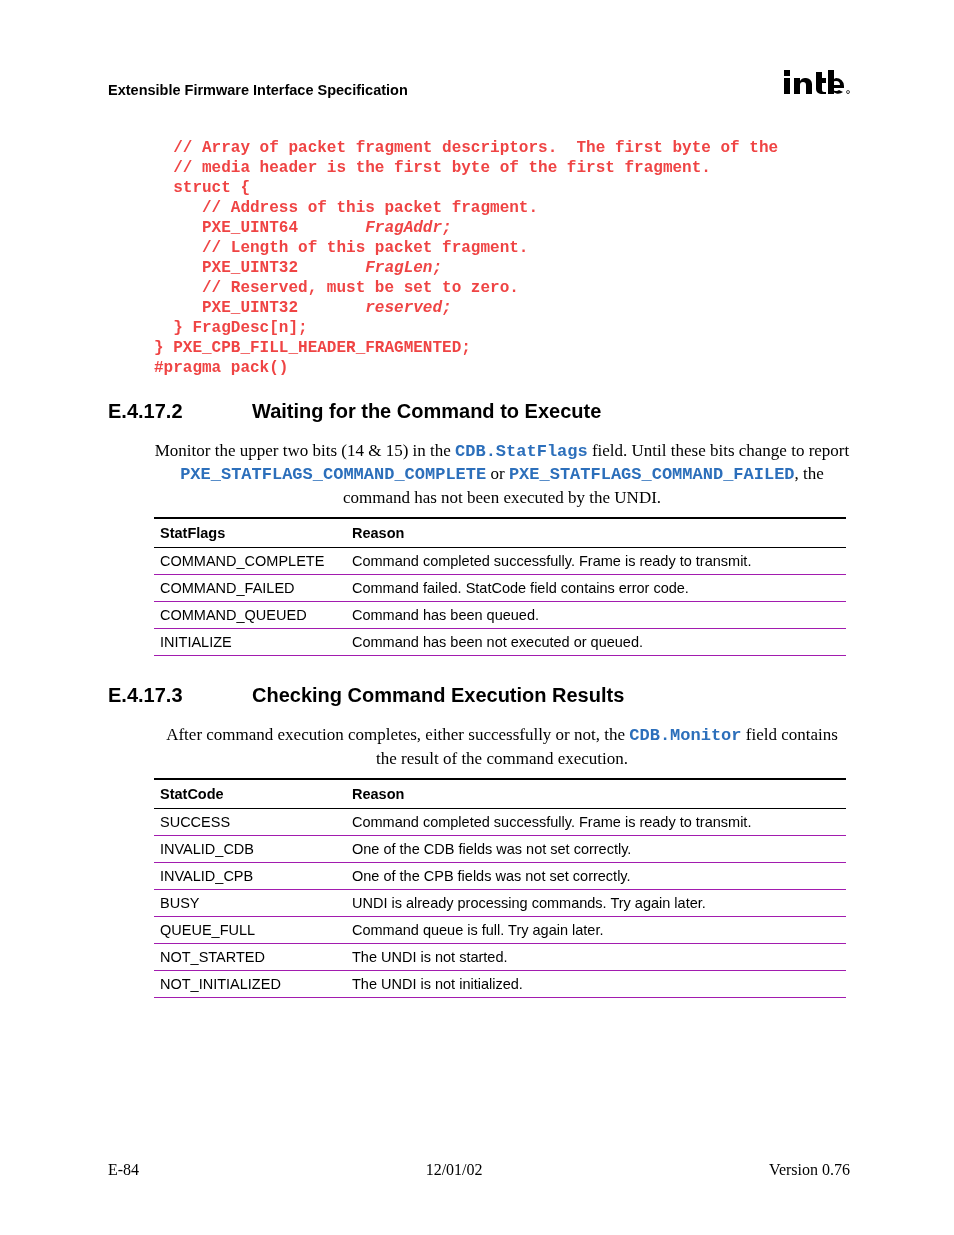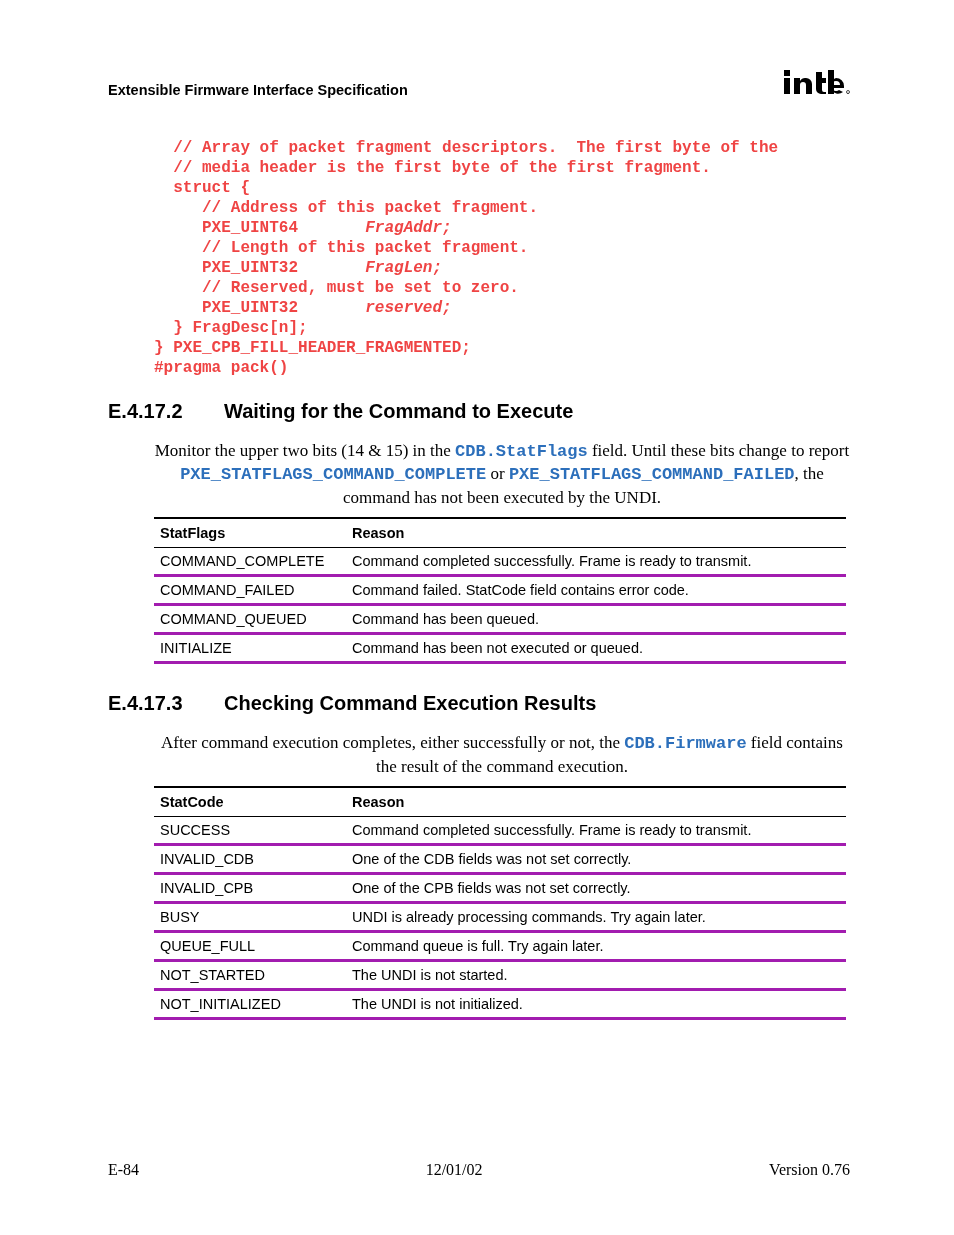--- a/index.html
+++ b/index.html
@@ -43,20 +43,21 @@
   margin-bottom: 22px;
 }
 .code-line { display:block; }
 .italic { font-style: italic; font-weight: bold; }
 .section-heading {
   display: flex;
   align-items: baseline;
   font-weight: bold;
   margin-top: 16px;
   margin-bottom: 6px;
+  gap: 28px;
 }
 .section-num {
   font-size: 20px;
   width: 116px;
   flex-shrink: 0;
 }
 .section-title {
   font-size: 20px;
 }
 .body-para {
@@ -81,21 +82,21 @@
 }
 table.spec th {
   text-align: left;
   font-weight: bold;
   padding: 6px 8px 6px 6px;
   border-top: 2px solid #000;
   border-bottom: 1px solid #000;
 }
 table.spec td {
   padding: 5px 8px 5px 6px;
-  border-bottom: 3px solid #a21caf;
+  border-bottom: 1px solid #a21caf;
   vertical-align: top;
 }
 table.spec th.c1, table.spec td.c1 { width: 178px; }
 .footer {
   position: absolute;
   bottom: 56px;
   left: 108px;
   right: 104px;
   display: flex;
   justify-content: space-between;
@@ -162,21 +163,21 @@
         </tr>
     </tbody>
   </table>
 
   <div class="section-heading">
     <span class="section-num">E.4.17.3</span>
     <span class="section-title">Checking Command Execution Results</span>
   </div>
 
   <p class="body-para">
-    <span>After command execution completes, either successfully or not, the </span><span class="mono-inline">CDB.Firmware</span><span> field contains the result of the command execution.</span>
+    <span>After command execution completes, either successfully or not, the </span><span class="mono-inline">CDB.Monitor</span><span> field contains the result of the command execution.</span>
   </p>
 
   <table class="spec">
     <thead>
       <tr>
         <th class="c1">StatCode</th>
         <th>Reason</th>
       </tr>
     </thead>
     <tbody>

